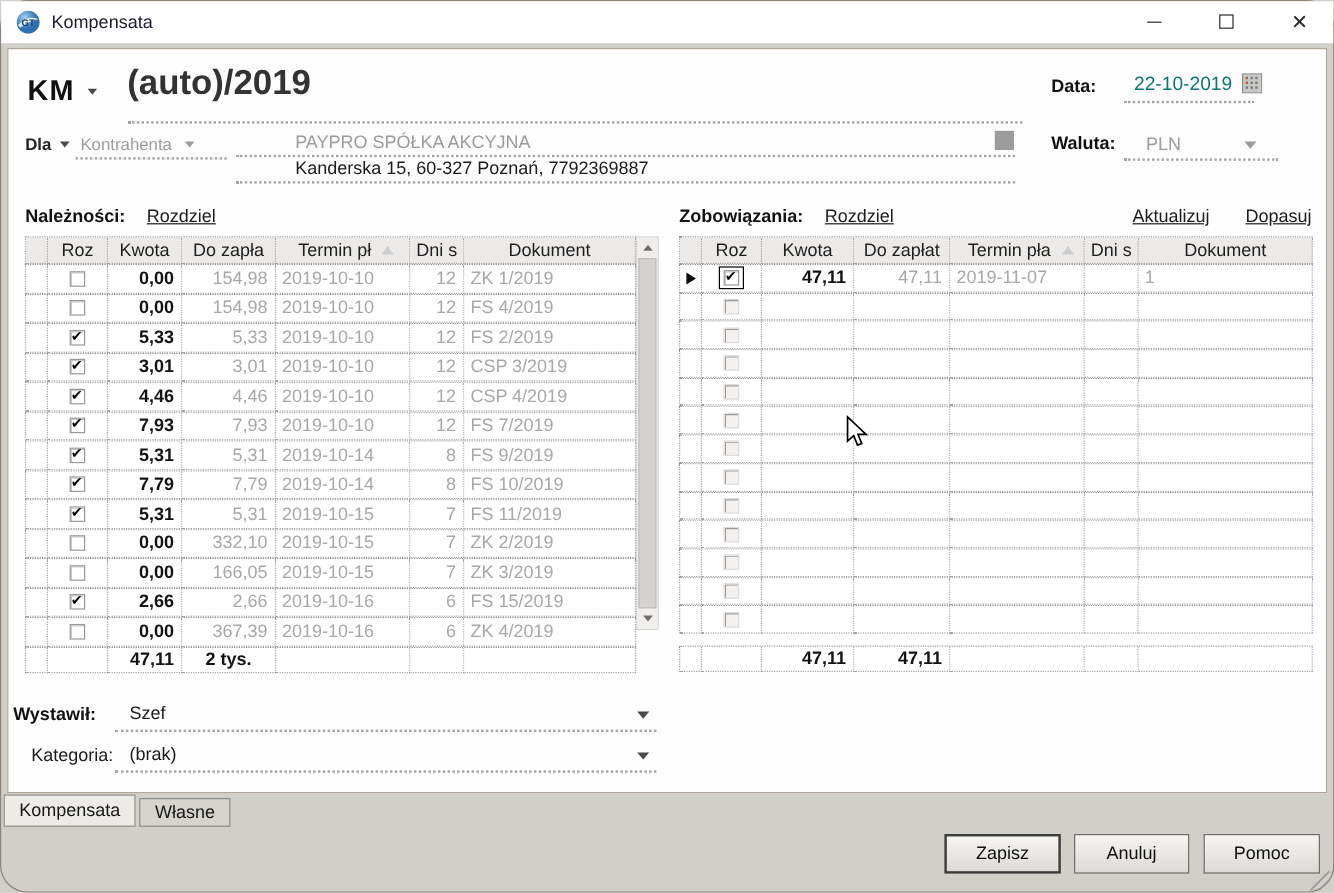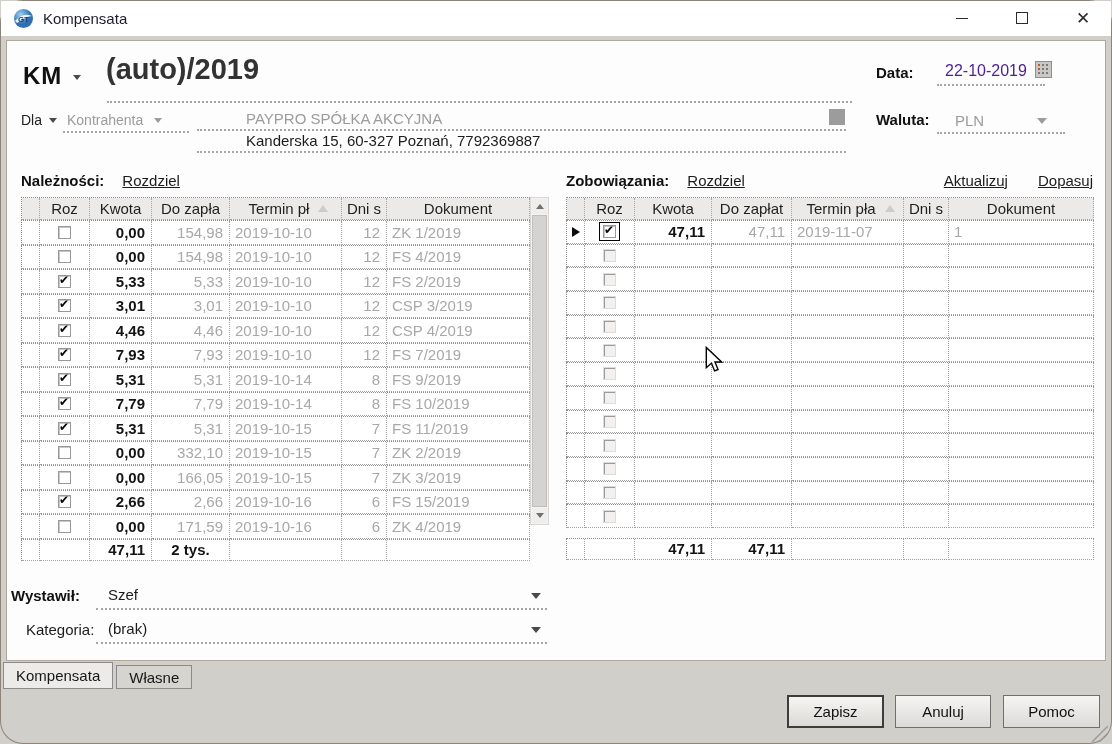--- a/index.html
+++ b/index.html
@@ -23,29 +23,29 @@
   .dialog { position:absolute; left:6px; top:40px; width:1100px; height:621px;
             background:#fdfdfd; border:1px solid #b1a69b; }
 
   .dotline { position:absolute; border-bottom:2px dotted #a5a5a5; height:0; }
 
   .km { position:absolute; left:16px; top:21px; font-size:24px; font-weight:bold; color:#111; letter-spacing:1px; }
   .docnum { position:absolute; left:99px; top:12px; font-size:29px; font-weight:bold; color:#333; }
   .dd { display:inline-block; width:0; height:0; border-left:5px solid transparent; border-right:5px solid transparent; border-top:6px solid #4a4a4a; }
   .dd.small { border-left-width:4px; border-right-width:4px; border-top-width:5px; }
   .dd.gray { border-top-color:#9b9b9b; }
-  .dla { position:absolute; left:14px; top:71px; font-size:14px; font-weight:normal; color:#222; }
+  .dla { position:absolute; left:14px; top:71px; font-size:14px; font-weight:bold; color:#222; }
   .kontr-sel { position:absolute; left:60px; top:71px; font-size:14px; color:#9b9b9b; }
   .kontr-name { position:absolute; left:239px; top:69px; font-size:15px; color:#9b9b9b; }
   .kontr-addr { position:absolute; left:239px; top:91px; font-size:15px; color:#1c1c1c; }
   .sq-btn { position:absolute; left:822px; top:68px; width:16px; height:16px; background:#9c9c9c; }
 
   .lbl-b { font-weight:bold; color:#111; font-size:15px; }
   .data-lbl   { position:absolute; left:869px; top:23px; }
-  .data-val   { position:absolute; left:938px; top:21px; font-size:16px; color:#4c1d95; }
+  .data-val   { position:absolute; left:938px; top:21px; font-size:16px; color:#0f766e; }
   .cal-icon   { position:absolute; left:1028px; top:20px; }
   .waluta-lbl { position:absolute; left:869px; top:70px; }
   .waluta-val { position:absolute; left:948px; top:71px; font-size:15px; color:#9b9b9b; }
   .waluta-dd  { position:absolute; left:1030px; top:77px; }
 
   .section-lbl { font-size:15px; font-weight:bold; color:#111; }
   .link { font-size:15px; color:#1b1b1b; text-decoration:underline; cursor:pointer; }
   .nal-head { position:absolute; left:14px; top:131px; display:flex; gap:18px;text-align:center; }
   .zob-head { position:absolute; left:559px; top:131px; width:527px; display:flex; gap:18px; align-items:baseline; }
   .zob-head .spacer { flex:1; }
@@ -342,21 +342,21 @@
             <div class="c lft gray">2019-10-16</div>
             <div class="c num gray">6</div>
             <div class="c lft gray">FS 15/2019</div>
           </div>
           <div class="grid lcols trow-l">
             <div class="c ctr"></div>
             <div class="c ctr">
               <span class="cb"></span>
             </div>
             <div class="c num dark">0,00</div>
-            <div class="c num gray">171,59</div>
+            <div class="c num gray">367,39</div>
             <div class="c lft gray">2019-10-16</div>
             <div class="c num gray">6</div>
             <div class="c lft gray">ZK 4/2019</div>
           </div>
         </div>
       <div class="grid lcols sum">
         <div class="c"></div>
         <div class="c"></div>
         <div class="c num dark">47,11</div>
         <div class="c ctr dark">2 tys.</div>

